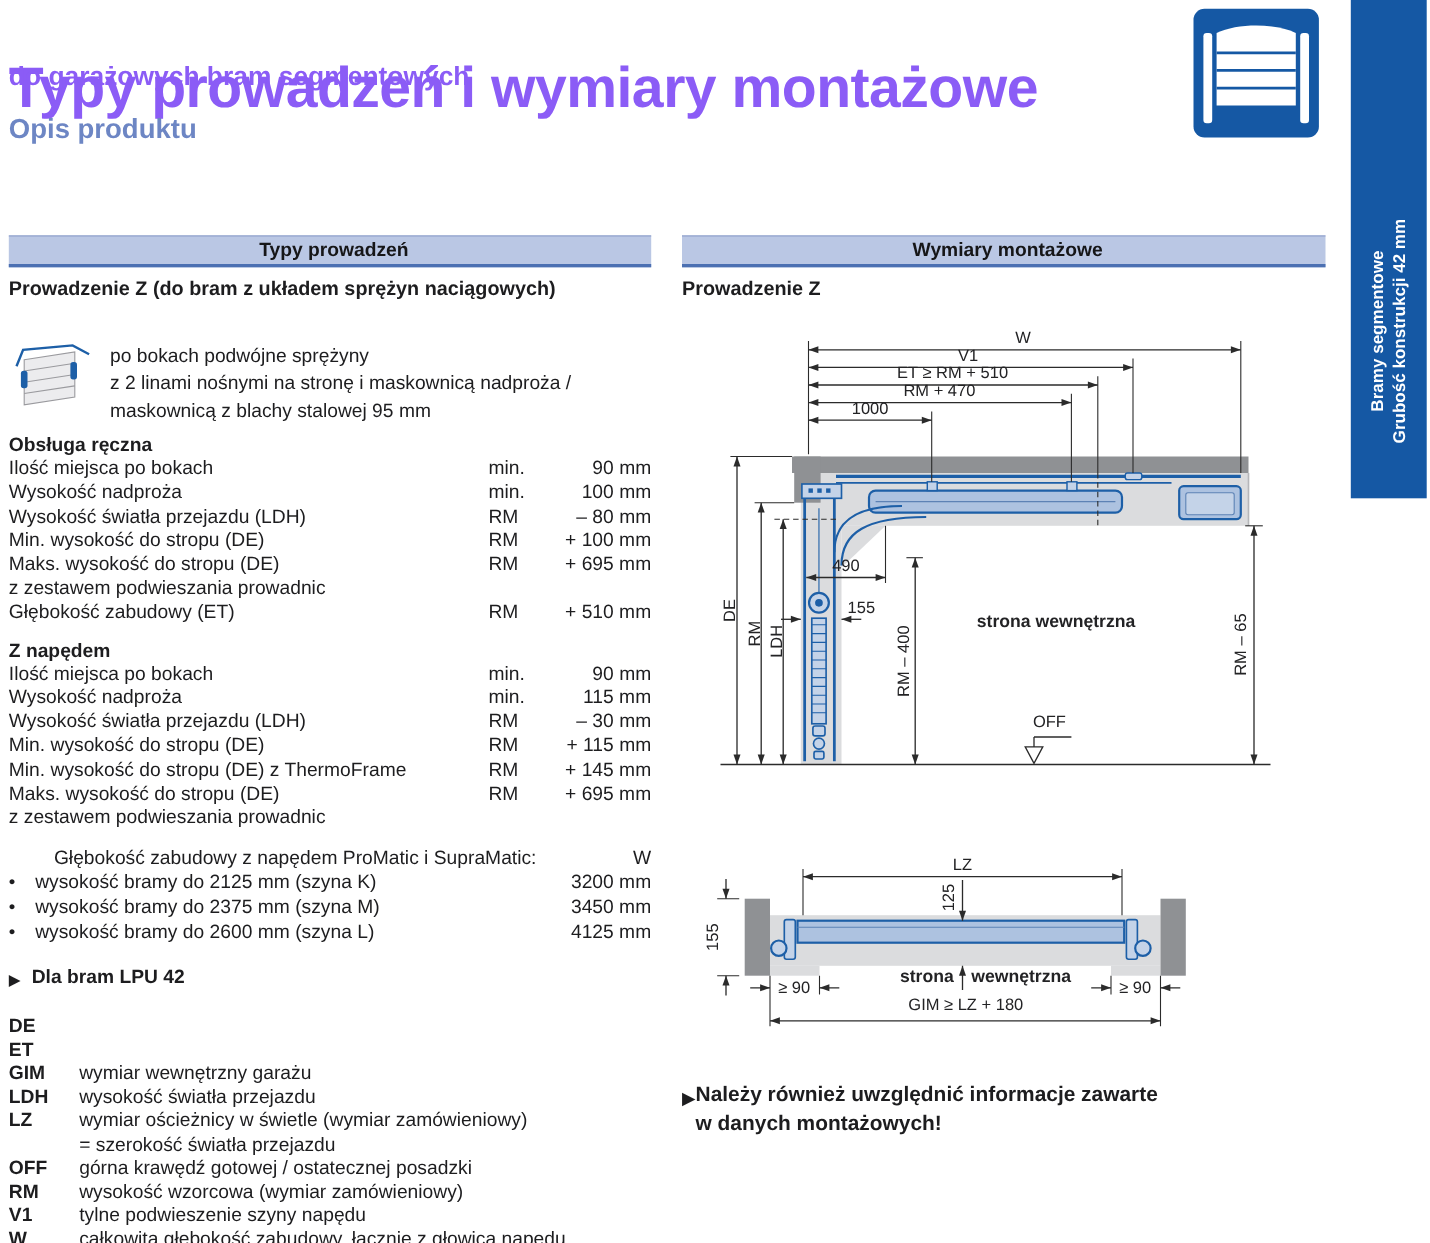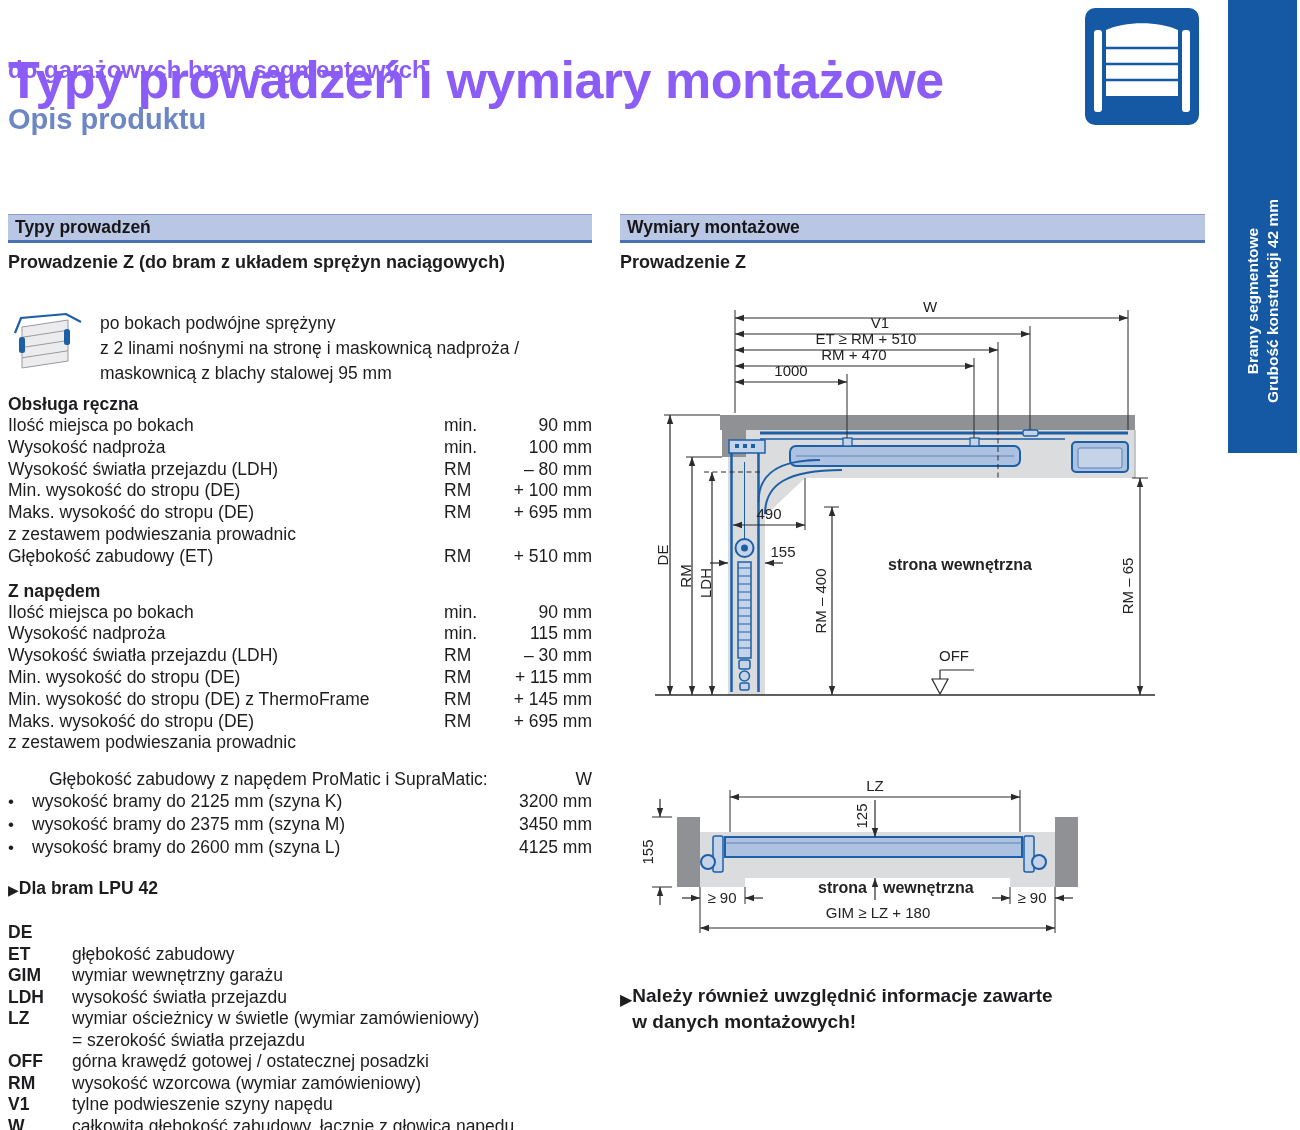--- a/index.html
+++ b/index.html
@@ -4,44 +4,44 @@
 <style>
   html,body{margin:0;padding:0;}
   body{
     width:1300px;height:1130px;position:relative;background:#ffffff;
     font-family:"Liberation Sans","DejaVu Sans",sans-serif;color:#1d1d1f;
     overflow:hidden;
   }
   
   .main-title{position:absolute;left:8px;top:15px;font-size:52px;font-weight:bold;color:#8b5cf6;letter-spacing:-0.5px;}
   .sub-title{position:absolute;left:8px;top:56px;font-size:24px;font-weight:bold;color:#8b5cf6;}
-  .section-title{position:absolute;left:8px;top:103px;font-size:29px;font-weight:bold;color:#6d86c4;}
+  .section-title{position:absolute;left:8px;top:103px;font-size:25px;font-weight:bold;color:#6d86c4;}
   
   .corner-icon{position:absolute;left:1085px;top:8px;width:114px;height:117px;background:#1558a4;border-radius:10px;}
   
   .side-tab{position:absolute;left:1228px;top:0;width:69px;height:453px;background:#1558a4;}
   .tab-text{position:absolute;left:1043px;top:281px;width:440px;height:40px;transform:rotate(-90deg);
     text-align:center;color:#ffffff;font-weight:bold;font-size:15.5px;line-height:20px;}
   
   .left-col{position:absolute;left:8px;top:214px;width:584px;font-size:17.5px;}
   .right-col{position:absolute;left:620px;top:214px;width:585px;font-size:17.5px;}
   .bar{background:#bac7e4;border-top:1px solid #8e9dc9;border-bottom:3px solid #4c70b2;
-    height:23px;padding:2px 0 0 7px;font-weight:bold;font-size:17.5px;color:#161618;}
+    height:23px;padding:2px 0 0 7px;font-weight:bold;font-size:17.5px;color:#161618;text-align:center;}
   .subhead{margin-top:9px;font-weight:bold;font-size:18px;}
   .intro{margin-top:38px;display:flex;gap:16px;align-items:flex-start;}
   .intro p{margin:0;line-height:25px;white-space:pre-line;}
   .sec-head{font-weight:bold;margin-top:7px;line-height:22px;}
   .sec-head.drive{margin-top:12px;}
   .trow{display:grid;grid-template-columns:1fr 56px 92px;line-height:21.8px;}
   .tval{text-align:right;}
   .depth{margin-top:14px;}
   .dhead{display:grid;grid-template-columns:1fr 92px;line-height:22px;margin-left:41px;}
   .drow{display:grid;grid-template-columns:24px 1fr 92px;line-height:22px;}
   .bullet-icon::before{content:"•";font-size:17px;}
-  .lpu{margin-top:18px;font-weight:bold;display:flex;line-height:22px;}
+  .lpu{margin-top:18px;font-weight:bold;display:flex;gap:10px;line-height:22px;}
   .tri-icon::before{content:"▶";font-size:14px;position:relative;top:1px;}
   .defs{margin-top:22px;}
   .def{display:grid;grid-template-columns:64px 1fr;line-height:21.5px;}
   .term{font-weight:bold;}
   .desc{white-space:pre-line;}
   
   .diagram1{position:absolute;left:620px;top:262px;}
   .diagram2{position:absolute;left:620px;top:752px;}
   .note{position:absolute;left:620px;top:983px;width:570px;display:flex;
     font-weight:bold;font-size:19px;line-height:26px;}
@@ -218,21 +218,20 @@
   </div>
 
   <div class="defs">
 
       <div class="def">
         <span class="term">DE</span>
       </div>
 
       <div class="def">
         <span class="term">ET</span>
-        <span class="desc">głębokość zabudowy</span>
       </div>
 
       <div class="def">
         <span class="term">GIM</span>
         <span class="desc">wymiar wewnętrzny garażu</span>
       </div>
 
       <div class="def">
         <span class="term">LDH</span>
         <span class="desc">wysokość światła przejazdu</span>

